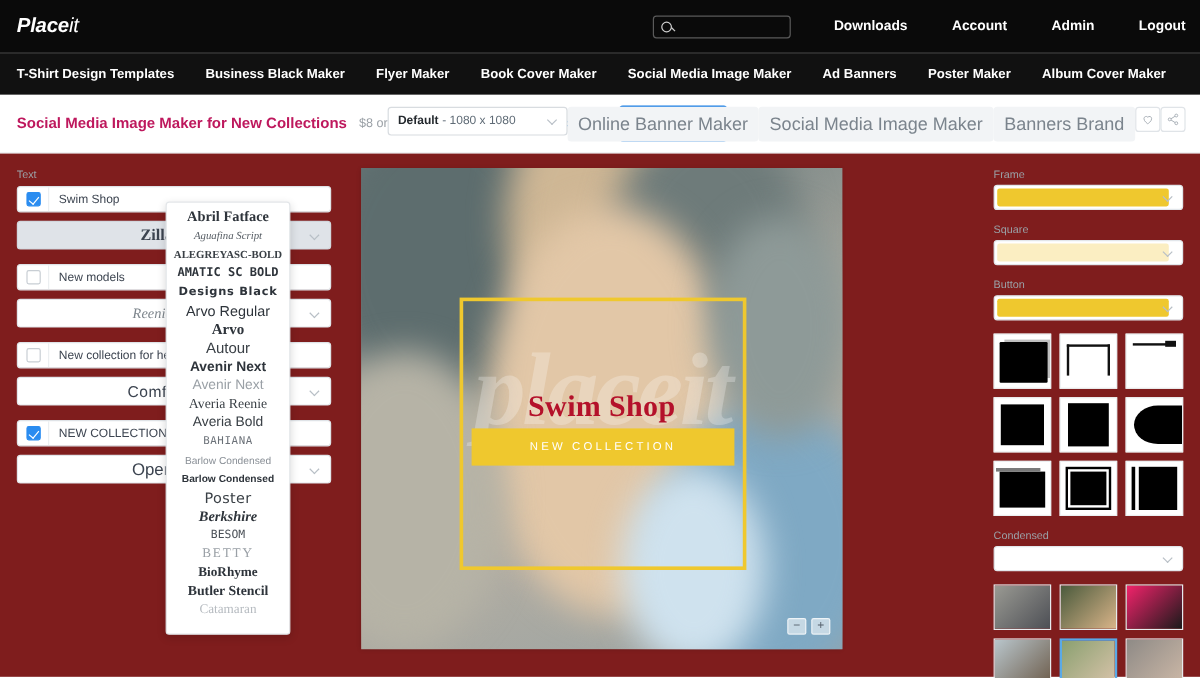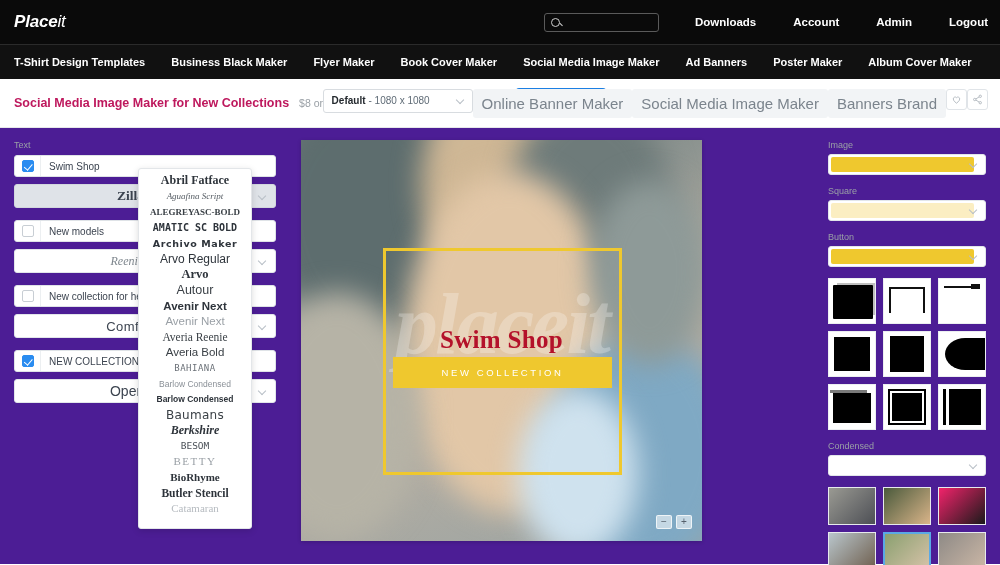--- a/index.html
+++ b/index.html
@@ -77,21 +77,21 @@
   .tag {
     background: #f2f4f6; color: #7b848d; font-size: 15px; border-radius: 3px;
     padding: 6px 9px; white-space: nowrap;
   }
   .iconbtn {
     width: 21px; height: 21px; border: 1px solid #e0e4e8; border-radius: 3px;
     display: flex; align-items: center; justify-content: center; background: #fff;
   }
 
   
-  .workspace { height: 436px; display: flex; position: relative; background: #4c1d95; }
+  .workspace { height: 436px; display: flex; position: relative; background: #7f1d1d; }
 
   
   .leftpanel { width: 290px; padding: 12px 14px 0 14px; position: relative; }
   .sectlabel { font-size: 9px; color: #9aa0a6; margin-bottom: 5px; }
   .textrow {
     display: flex; align-items: center; height: 22px; margin-bottom: 7px;
     border: 1px solid #dfe3e7; border-radius: 3px; background: #fff; overflow: hidden;
   }
   .cbwrap { width: 26px; display: flex; align-items: center; justify-content: center;
             border-right: 1px solid #eceff1; height: 100%; }
@@ -105,21 +105,21 @@
   .fontsel {
     height: 24px; border: 1px solid #e2e6ea; border-radius: 3px; background: #fff;
     display: flex; align-items: center; justify-content: center; position: relative;
     margin-bottom: 12px; font-size: 13px; color: #3c4450;
   }
   .fontsel.active { background: #dfe3e8; border-color: #d2d7dd; font-weight: 700; }
   .fontsel .caret { right: 10px; top: 8px; }
 
   
   .fontdrop {
-    position: absolute; left: 138px; top: 40px; width: 114px; height: 361px;
+    position: absolute; left: 138px; top: 40px; width: 104px; height: 361px;
     background: #fff; border: 1px solid #e3e6e9; border-radius: 3px;
     box-shadow: 0 2px 7px rgba(0,0,0,.14); overflow: hidden; padding-top: 4px;
   }
   .fontitem {
     height: 15.6px; display: flex; align-items: center; justify-content: center;
     color: #2e343b; white-space: nowrap; overflow: hidden;
   }
 
   
   .canvaswrap { flex: 1; display: flex; justify-content: flex-start; padding-top: 12px; }
@@ -284,32 +284,32 @@
           <span class="caret"></span>
         </div>
       </div>
 
     <div class="fontdrop">
       <div id="font-items">
           <div class="fontitem" style="font-family: &quot;Liberation Serif&quot;, serif; font-weight: 700; font-size: 12px; font-style: normal; letter-spacing: 0px; color: rgb(46, 52, 59); text-transform: none;">Abril Fatface</div>
           <div class="fontitem" style="font-family: &quot;Liberation Serif&quot;, serif; font-weight: 400; font-size: 9px; font-style: italic; letter-spacing: 0px; color: rgb(85, 92, 99); text-transform: none;">Aguafina Script</div>
           <div class="fontitem" style="font-family: &quot;Liberation Serif&quot;, serif; font-weight: 700; font-size: 9px; font-style: normal; letter-spacing: 0px; color: rgb(58, 64, 70); text-transform: uppercase;">AlegreyaSC-Bold</div>
           <div class="fontitem" style="font-family: &quot;DejaVu Sans Mono&quot;, monospace; font-weight: 700; font-size: 10px; font-style: normal; letter-spacing: 0px; color: rgb(46, 52, 59); text-transform: uppercase;">Amatic SC Bold</div>
-          <div class="fontitem" style="font-family: &quot;DejaVu Sans&quot;, sans-serif; font-weight: 700; font-size: 9.5px; font-style: normal; letter-spacing: 0.6px; color: rgb(46, 52, 59); text-transform: none;">Archivo Maker</div>
+          <div class="fontitem" style="font-family: &quot;DejaVu Sans&quot;, sans-serif; font-weight: 700; font-size: 9.5px; font-style: normal; letter-spacing: 0.6px; color: rgb(46, 52, 59); text-transform: none;">Designs Black</div>
           <div class="fontitem" style="font-family: &quot;Liberation Sans&quot;, sans-serif; font-weight: 400; font-size: 12px; font-style: normal; letter-spacing: 0px; color: rgb(46, 52, 59); text-transform: none;">Arvo Regular</div>
           <div class="fontitem" style="font-family: &quot;Liberation Serif&quot;, serif; font-weight: 700; font-size: 12.5px; font-style: normal; letter-spacing: 0px; color: rgb(46, 52, 59); text-transform: none;">Arvo</div>
           <div class="fontitem" style="font-family: &quot;Liberation Sans&quot;, sans-serif; font-weight: 400; font-size: 12.5px; font-style: normal; letter-spacing: 0px; color: rgb(58, 64, 70); text-transform: none;">Autour</div>
           <div class="fontitem" style="font-family: &quot;Liberation Sans&quot;, sans-serif; font-weight: 700; font-size: 11.5px; font-style: normal; letter-spacing: 0px; color: rgb(46, 52, 59); text-transform: none;">Avenir Next</div>
           <div class="fontitem" style="font-family: &quot;Liberation Sans&quot;, sans-serif; font-weight: 400; font-size: 11.5px; font-style: normal; letter-spacing: 0px; color: rgb(154, 160, 166); text-transform: none;">Avenir Next</div>
           <div class="fontitem" style="font-family: &quot;Liberation Serif&quot;, serif; font-weight: 400; font-size: 11.5px; font-style: normal; letter-spacing: 0px; color: rgb(58, 64, 70); text-transform: none;">Averia Reenie</div>
           <div class="fontitem" style="font-family: &quot;Liberation Sans&quot;, sans-serif; font-weight: 400; font-size: 11.5px; font-style: normal; letter-spacing: 0px; color: rgb(58, 64, 70); text-transform: none;">Averia Bold</div>
           <div class="fontitem" style="font-family: &quot;DejaVu Sans Mono&quot;, monospace; font-weight: 400; font-size: 9px; font-style: normal; letter-spacing: 0.5px; color: rgb(107, 113, 120); text-transform: uppercase;">Bahiana</div>
           <div class="fontitem" style="font-family: &quot;Liberation Sans&quot;, sans-serif; font-weight: 400; font-size: 8.5px; font-style: normal; letter-spacing: 0px; color: rgb(138, 144, 151); text-transform: none;">Barlow Condensed</div>
           <div class="fontitem" style="font-family: &quot;Liberation Sans&quot;, sans-serif; font-weight: 700; font-size: 8.5px; font-style: normal; letter-spacing: 0px; color: rgb(46, 52, 59); text-transform: none;">Barlow Condensed</div>
-          <div class="fontitem" style="font-family: &quot;DejaVu Sans&quot;, sans-serif; font-weight: 400; font-size: 12px; font-style: normal; letter-spacing: 0.3px; color: rgb(58, 64, 70); text-transform: none;">Baumans</div>
+          <div class="fontitem" style="font-family: &quot;DejaVu Sans&quot;, sans-serif; font-weight: 400; font-size: 12px; font-style: normal; letter-spacing: 0.3px; color: rgb(58, 64, 70); text-transform: none;">Poster</div>
           <div class="fontitem" style="font-family: &quot;Liberation Serif&quot;, serif; font-weight: 700; font-size: 12px; font-style: italic; letter-spacing: 0px; color: rgb(46, 52, 59); text-transform: none;">Berkshire</div>
           <div class="fontitem" style="font-family: &quot;DejaVu Sans Mono&quot;, monospace; font-weight: 400; font-size: 9.5px; font-style: normal; letter-spacing: 0px; color: rgb(74, 80, 87); text-transform: uppercase;">Besom</div>
           <div class="fontitem" style="font-family: &quot;Liberation Serif&quot;, serif; font-weight: 400; font-size: 11px; font-style: normal; letter-spacing: 1.5px; color: rgb(154, 160, 166); text-transform: uppercase;">Betty</div>
           <div class="fontitem" style="font-family: &quot;Liberation Serif&quot;, serif; font-weight: 700; font-size: 11px; font-style: normal; letter-spacing: 0px; color: rgb(46, 52, 59); text-transform: none;">BioRhyme</div>
           <div class="fontitem" style="font-family: &quot;Liberation Serif&quot;, serif; font-weight: 700; font-size: 11.5px; font-style: normal; letter-spacing: 0px; color: rgb(46, 52, 59); text-transform: none;">Butler Stencil</div>
           <div class="fontitem" style="font-family: &quot;Liberation Serif&quot;, serif; font-weight: 400; font-size: 11px; font-style: normal; letter-spacing: 0px; color: rgb(182, 187, 192); text-transform: none;">Catamaran</div>
         </div>
     </div>
   </div>
 
@@ -331,21 +331,21 @@
 
       <div class="zoomctl">
         <div class="zbtn">−</div>
         <div class="zbtn">+</div>
       </div>
     </div>
   </div>
 
   <div class="rightpanel">
     <div id="color-groups">
-        <div class="rlabel">Image</div>
+        <div class="rlabel">Frame</div>
         <div class="colorsel">
           <div class="swatch" style="background: rgb(239, 200, 46);"></div>
           <span class="caret"></span>
         </div>
         <div class="rlabel">Square</div>
         <div class="colorsel">
           <div class="swatch" style="background: rgb(251, 238, 194);"></div>
           <span class="caret"></span>
         </div>
         <div class="rlabel">Button</div>

